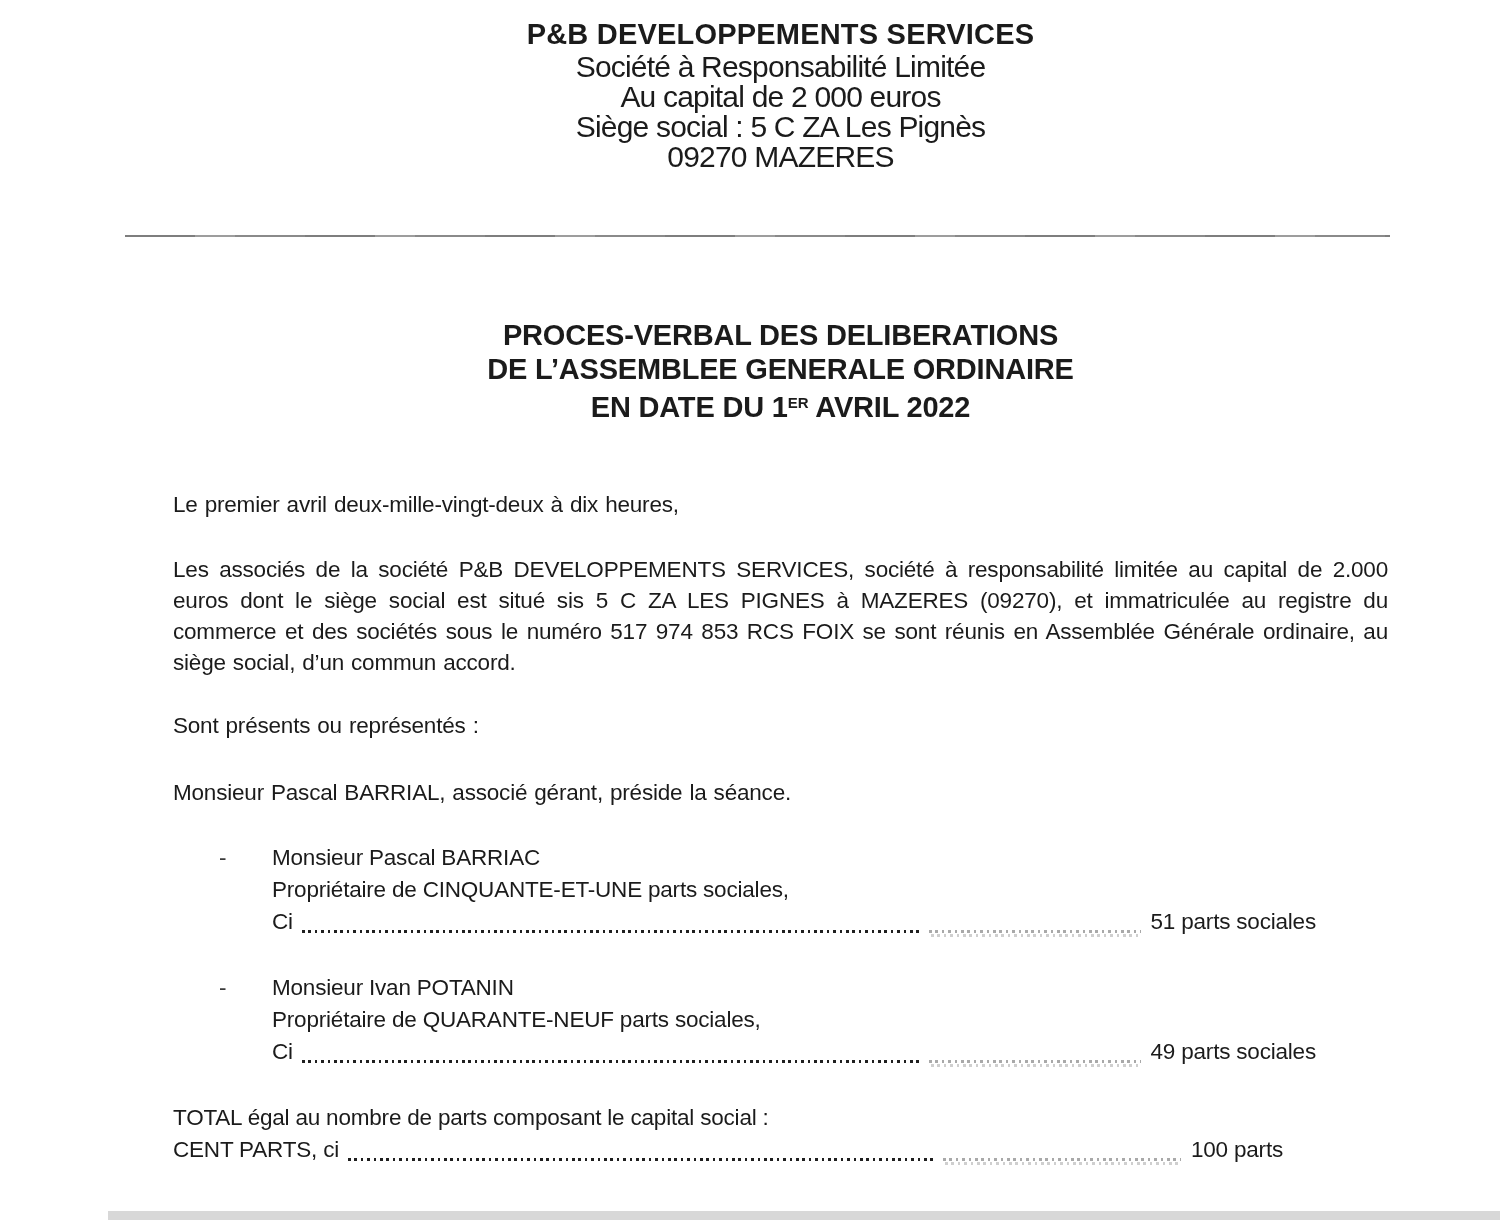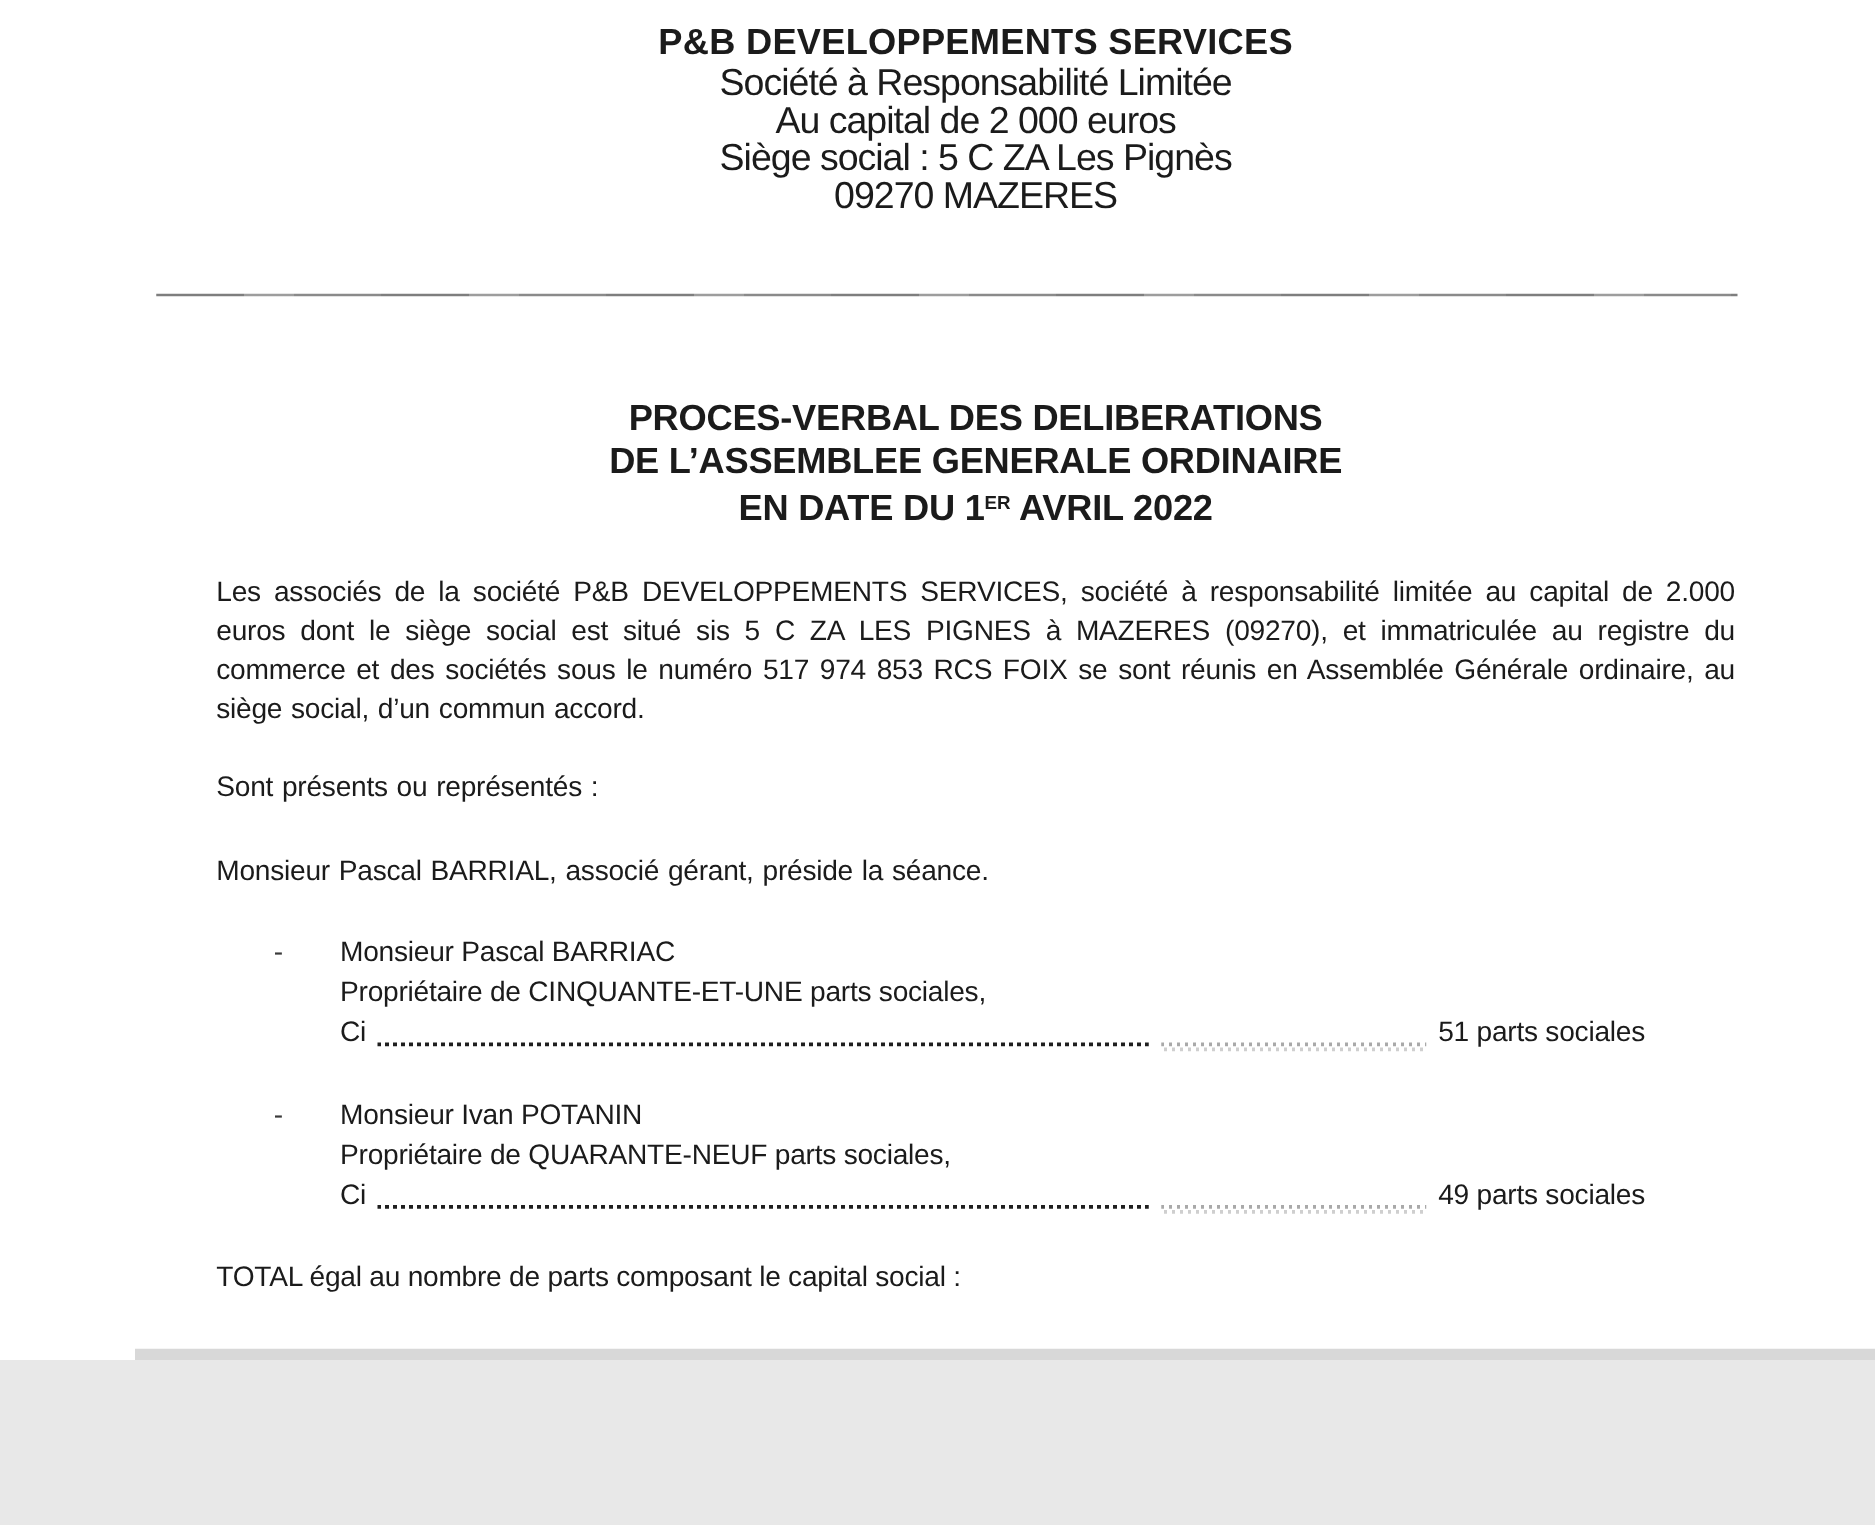--- a/index.html
+++ b/index.html
@@ -1,20 +1,20 @@
 <!DOCTYPE html>
 <html><head>
 <meta charset="utf-8">
 <style>
   * { margin: 0; padding: 0; box-sizing: border-box; }
   html, body { background: #e8e8e8; }
   .page {
     position: relative;
     width: 1500px;
-    height: 1088px;
+    height: 1220px;
     background: #ffffff;
     margin: 0 auto;
     overflow: hidden;
     color: #1b1b1b;
     font-family: "Liberation Sans", "DejaVu Sans", sans-serif;
     -webkit-font-smoothing: antialiased;
   }
   
   .content-col { margin-left: 173px; margin-right: 112px; }
   .letterhead { padding-top: 17px; text-align: center; }
@@ -109,20 +109,21 @@
   <div class="rule"></div>
 
   <div class="content-col">
 
     <div class="doc-title">
       <div>PROCES-VERBAL DES DELIBERATIONS</div>
       <div>DE L’ASSEMBLEE GENERALE ORDINAIRE</div>
       <div><span>EN DATE DU 1</span><span class="sup">ER</span><span> AVRIL 2022</span></div>
     </div>
 
+    <p class="p mt-opening">Le premier avril deux-mille-vingt-deux à dix heures,</p>
 
     <p class="p mt-para justified">Les associés de la société P&amp;B DEVELOPPEMENTS SERVICES, société à responsabilité limitée au capital de 2.000 euros dont le siège social est situé sis 5 C ZA LES PIGNES à MAZERES (09270), et immatriculée au registre du commerce et des sociétés sous le numéro 517 974 853 RCS FOIX se sont réunis en Assemblée Générale ordinaire, au siège social, d’un commun accord.</p>
 
     <p class="p mt-attend">Sont présents ou représentés :</p>
 
     <p class="p mt-president">Monsieur Pascal BARRIAL, associé gérant, préside la séance.</p>
 
     <div class="party mt-item">
       <span class="dash-bullet">-</span>
       <div>Monsieur Pascal BARRIAC</div>
@@ -142,18 +143,24 @@
       <div class="leader-row item-row">
         <span class="leader-label">Ci</span>
         <span class="dots"></span>
         <span class="dots-faint"></span>
         <span class="leader-value">49 parts sociales</span>
       </div>
     </div>
 
     <div class="total-block mt-total">
       <div>TOTAL égal au nombre de parts composant le capital social :</div>
+      <div class="leader-row total-row">
+        <span class="leader-label">CENT PARTS, ci</span>
+        <span class="dots"></span>
+        <span class="dots-faint"></span>
+        <span class="leader-value">100 parts</span>
+      </div>
     </div>
 
   </div>
 
   <div class="scan-strip"></div>
 </div>
 
 </body></html>

